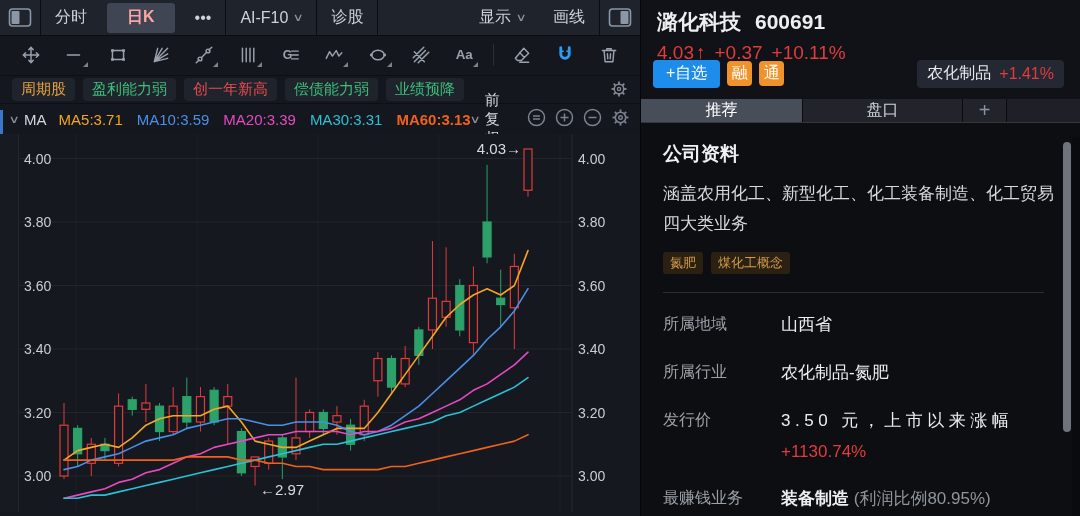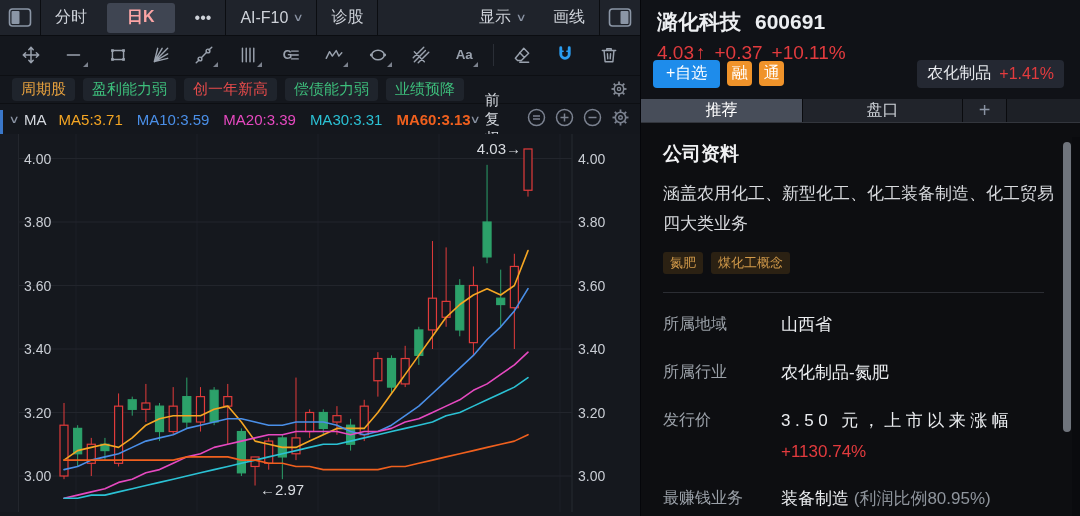--- a/index.html
+++ b/index.html
@@ -63,21 +63,21 @@
   .company-desc { margin-top:12px; color:#d8dade; font-size:17px; line-height:1.75; width:392px; }
   .concept-tags { margin-top:13px; display:flex; gap:8px; }
   .concept-tag { background:#2b2113; color:#d29a4a; font-size:13px; border-radius:3px; padding:2px 7px; }
   .divider { margin-top:18px; margin-right:14px; border-top:1px solid #2b2d33; }
   .field-rows { margin-top:20px; }
   .field-row { display:flex; margin-bottom:25px; font-size:17px; }
   .field-label { width:118px; color:#9aa0a8; font-size:16px; flex:none; padding-top:1px; }
   .field-value { color:#eceef1; }
   .justify-line { letter-spacing:4.5px; width:272px; }
   .red-line { color:#e23b3e; margin-top:10px; letter-spacing:0; }
-  .bold-val { font-weight:normal;text-align:right; }
+  .bold-val { font-weight:bold;text-align:right; }
   .note { color:#8f959d; font-weight:normal; }
   .scroll-thumb { position:absolute; right:9px; top:142px; width:8px; height:290px; border-radius:4px; background:#6f747c; }
   .right-strip { position:absolute; right:0; top:137px; bottom:0; width:8px; background:#0a0b0e; }
 </style>
 </head>
 <body>
 
 <div class="app">
   <div class="left-col">
 

